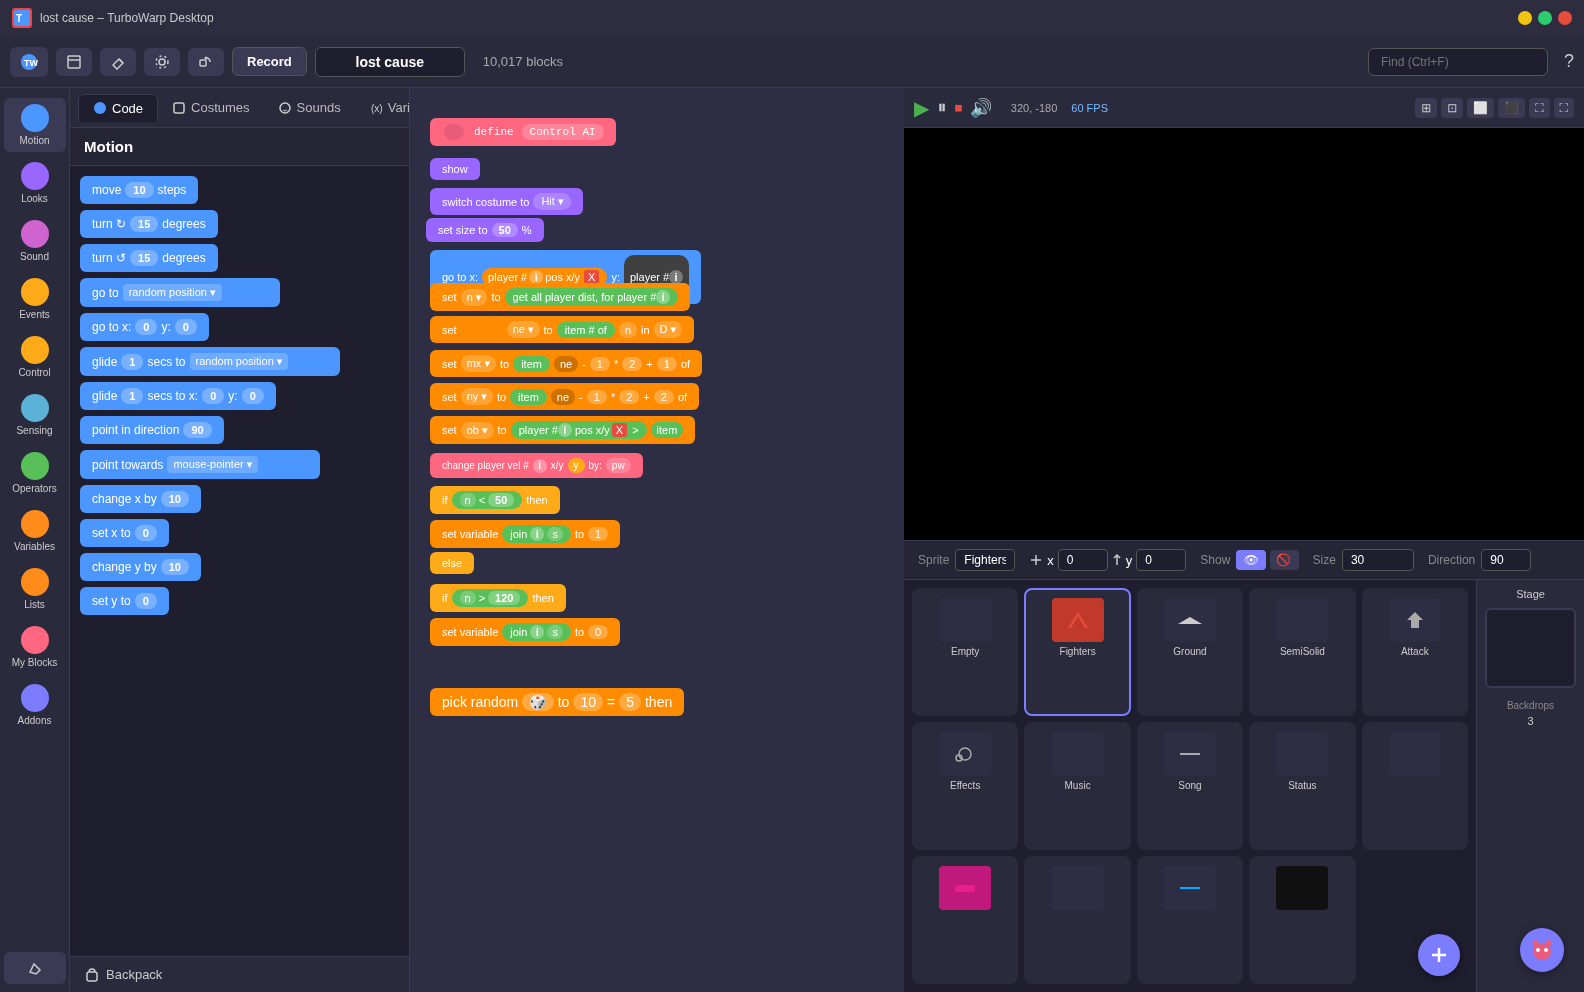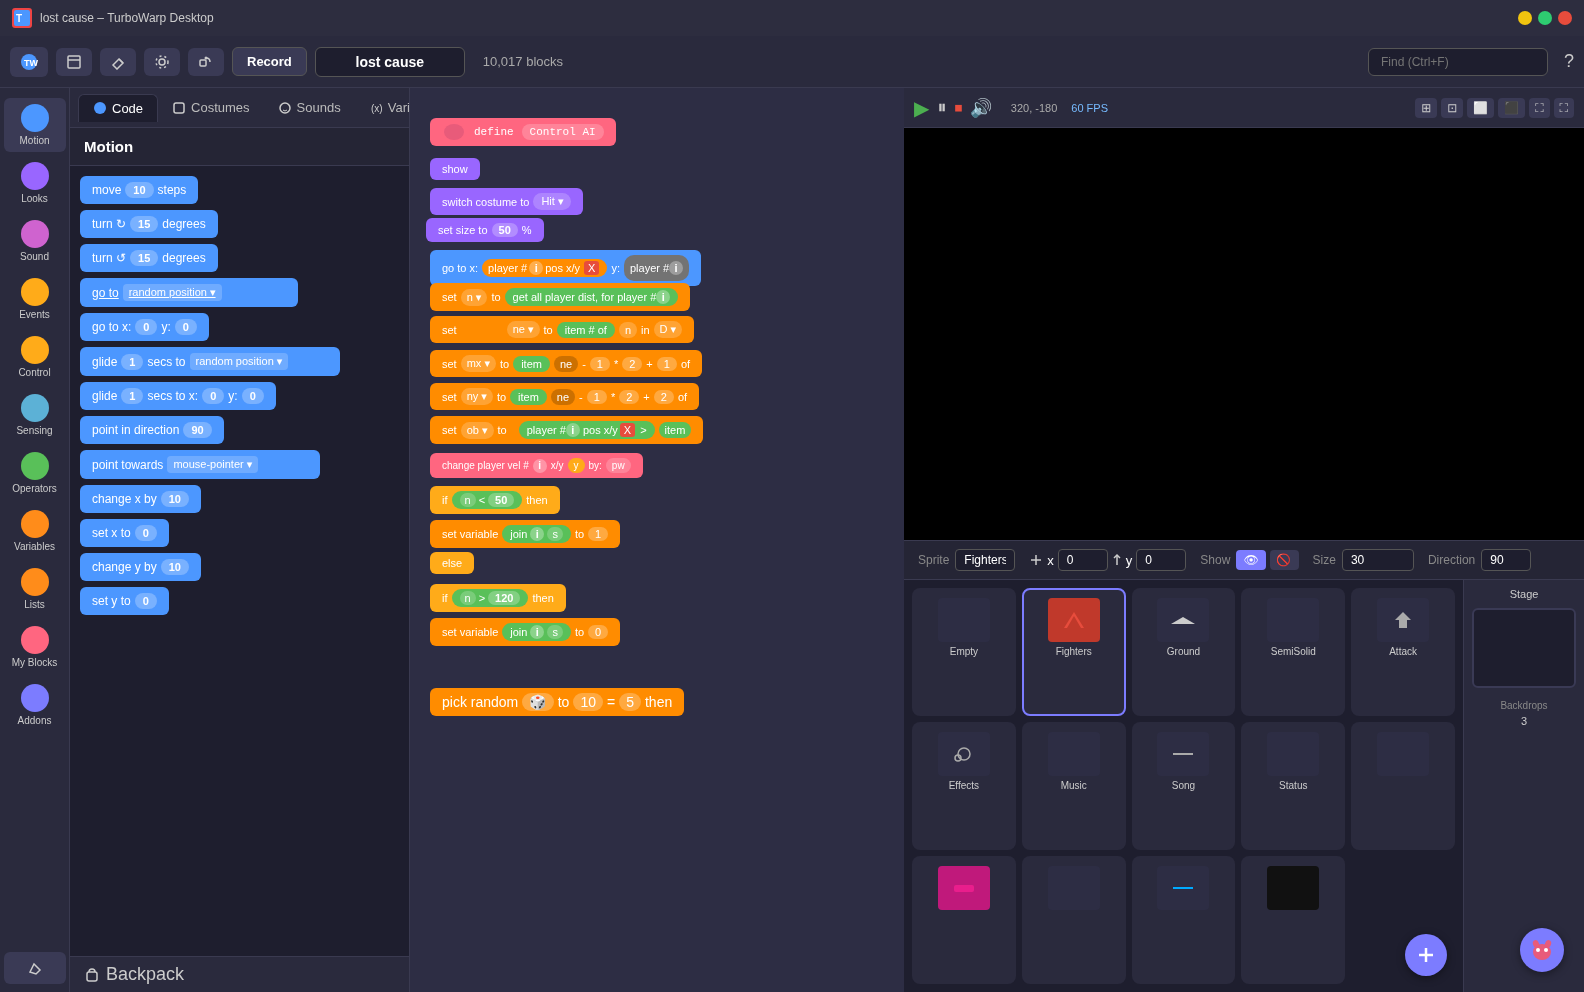--- a/index.html
+++ b/index.html
@@ -71,21 +71,21 @@
     }
     .block.motion { background: #4c97ff; }
     .block-val {
       background: rgba(255,255,255,0.25); border-radius: 12px; padding: 2px 8px; font-size: 11px; font-weight: 700;
     }
     .block-dropdown {
       background: rgba(255,255,255,0.2); border-radius: 4px; padding: 2px 6px; font-size: 11px; display: inline-flex; align-items: center; gap: 3px;
     }
 
     
-    #backpack { background: #2a2a3d; height: 36px; display: flex; align-items: center; padding: 0 14px; font-size: 18px; color: #ccc; border-top: 1px solid #3a3a50; cursor: pointer; }
+    #backpack { background: #2a2a3d; height: 36px; display: flex; align-items: center; padding: 0 14px; font-size: 13px; color: #ccc; border-top: 1px solid #3a3a50; cursor: pointer; }
 
     
     #script-area {
       flex: 1; background: #2d2d44; overflow: hidden; position: relative;
     }
     #script-canvas {
       width: 100%; height: 100%; position: relative; overflow: hidden;
     }
 
     
@@ -122,21 +122,21 @@
       background: #1e1e2e; flex: 1; overflow-y: auto; padding: 8px; display: grid; grid-template-columns: repeat(5, 1fr); gap: 6px;
     }
     .sprite-thumb {
       background: #2a2a3d; border-radius: 8px; padding: 8px 4px 4px; display: flex; flex-direction: column; align-items: center; gap: 4px; cursor: pointer; border: 2px solid transparent; min-height: 80px;
     }
     .sprite-thumb.selected { border-color: #7c7cff; }
     .sprite-thumb-img { width: 50px; height: 42px; display: flex; align-items: center; justify-content: center; }
     .sprite-thumb-label { font-size: 10px; color: #ccc; text-align: center; }
 
     
-    #stage-section { background: #2a2a3d; width: 121px; border-left: 1px solid #3a3a50; display: flex; flex-direction: column; padding: 8px; gap: 4px; }
+    #stage-section { background: #2a2a3d; width: 108px; border-left: 1px solid #3a3a50; display: flex; flex-direction: column; padding: 8px; gap: 4px; }
     .stage-label { font-size: 11px; color: #ccc; text-align: center; margin-bottom: 4px; }
     .stage-mini { background: #1e1e2e; border-radius: 6px; height: 80px; width: 100%; }
     .backdrops-label { font-size: 10px; color: #888; text-align: center; margin-top: 8px; }
     .backdrops-count { font-size: 11px; color: #ccc; text-align: center; }
 
     
     ::-webkit-scrollbar { width: 6px; }
     ::-webkit-scrollbar-track { background: #1e1e2e; }
     ::-webkit-scrollbar-thumb { background: #555; border-radius: 3px; }
 
@@ -308,21 +308,21 @@
         <span class="block-val">15</span>
         <span>degrees</span>
       </div>
 
       <div class="block motion">
         <span>turn ↺</span>
         <span class="block-val">15</span>
         <span>degrees</span>
       </div>
 
-      <div class="block motion" style="width: 218px; text-decoration: underline;">
+      <div class="block motion" style="width: 200px;">
         <span>go to</span>
         <span class="block-dropdown">random position ▾</span>
       </div>
 
       <div class="block motion">
         <span>go to x:</span>
         <span class="block-val">0</span>
         <span>y:</span>
         <span class="block-val">0</span>
       </div>
@@ -415,21 +415,21 @@
           <span class="block-val" style="background:rgba(255,255,255,0.25); border-radius:10px; padding:1px 7px;">50</span>
           <span>%</span>
         </div>
       </div>
 
       <div style="position:absolute; top:162px; left:20px;">
         <div style="background:#4c97ff; border-radius:6px; padding:5px 12px; font-size:11px; color:#fff; display:inline-flex; align-items:center; gap:4px;">
           <span>go to x:</span>
           <span style="background:#ff8c00; padding:2px 6px; border-radius:10px; display:inline-flex; align-items:center; gap:2px;">player #<span style="background:rgba(255,255,255,0.3); border-radius:50%;width:14px;height:14px;display:inline-flex;align-items:center;justify-content:center;font-weight:700;">i</span> pos x/y<span style="background:#e74c3c; padding:1px 4px; border-radius:3px; margin:0 2px;">X</span></span>
           <span>y:</span>
-          <span style="background:#737373; padding:6px 6px; border-radius:10px;">player #<span style="background:rgba(255,255,255,0.3); border-radius:50%;width:14px;height:14px;display:inline-flex;align-items:center;justify-content:center;font-weight:700;">i</span></span>
+          <span style="background:#404040; padding:15px 6px; border-radius:10px;">player #<span style="background:rgba(255,255,255,0.3); border-radius:50%;width:14px;height:14px;display:inline-flex;align-items:center;justify-content:center;font-weight:700;">i</span></span>
         </div>
       </div>
 
       <div style="position:absolute; top:195px; left:20px;">
         <div style="background:#ff8c00; border-radius:6px; padding:5px 12px; font-size:11px; color:#fff; display:inline-flex; align-items:center; gap:4px;">
           <span>set</span>
           <span style="background:rgba(255,255,255,0.2); padding:2px 6px; border-radius:10px; display:inline-flex; gap:2px;">n ▾</span>
           <span>to</span>
           <span style="background:#59c059; padding:2px 8px; border-radius:10px;">get all player dist, for player #<span style="background:rgba(255,255,255,0.3); border-radius:50%;width:14px;height:14px;display:inline-flex;align-items:center;justify-content:center;font-weight:700;">i</span></span>
         </div>
@@ -479,21 +479,21 @@
           <span style="background:rgba(255,255,255,0.25); border-radius:10px; padding:1px 7px;">2</span>
           <span>of</span>
         </div>
       </div>
 
       <div style="position:absolute; top:328px; left:20px;">
         <div style="background:#ff8c00; border-radius:6px; padding:5px 12px; font-size:11px; color:#fff; display:inline-flex; align-items:center; gap:4px;">
           <span>set</span>
           <span style="background:rgba(255,255,255,0.2); padding:2px 6px; border-radius:10px; display:inline-flex; gap:2px;">ob ▾</span>
           <span>to</span>
-          <span style="background:#59c059; padding:2px 8px; border-radius:10px;margin-left:8px;">player #<span style="background:rgba(255,255,255,0.3); border-radius:50%;width:14px;height:14px;display:inline-flex;align-items:center;justify-content:center;font-weight:700;">i</span> pos x/y<span style="background:#e74c3c; padding:1px 4px; border-radius:3px; margin:0 2px;">X</span> &gt;</span>
+          <span style="background:#59c059; padding:2px 8px; border-radius:10px;">player #<span style="background:rgba(255,255,255,0.3); border-radius:50%;width:14px;height:14px;display:inline-flex;align-items:center;justify-content:center;font-weight:700;">i</span> pos x/y<span style="background:#e74c3c; padding:1px 4px; border-radius:3px; margin:0 2px;">X</span> &gt;</span>
           <span style="background:#59c059; padding:2px 6px; border-radius:10px;">item</span>
         </div>
       </div>
 
       <div style="position:absolute; top:365px; left:20px;">
         <div style="background:#ff6680; border-radius:6px; padding:5px 12px; font-size:10px; color:#fff; display:inline-flex; align-items:center; gap:4px;">
           <span>change player vel #</span>
           <span style="background:rgba(255,255,255,0.3); border-radius:50%;width:14px;height:14px;display:inline-flex;align-items:center;justify-content:center;font-weight:700;">i</span>
           <span>x/y</span>
           <span style="background:#ffab19; padding:2px 6px; border-radius:10px; display:inline-flex; gap:2px;">y</span>

